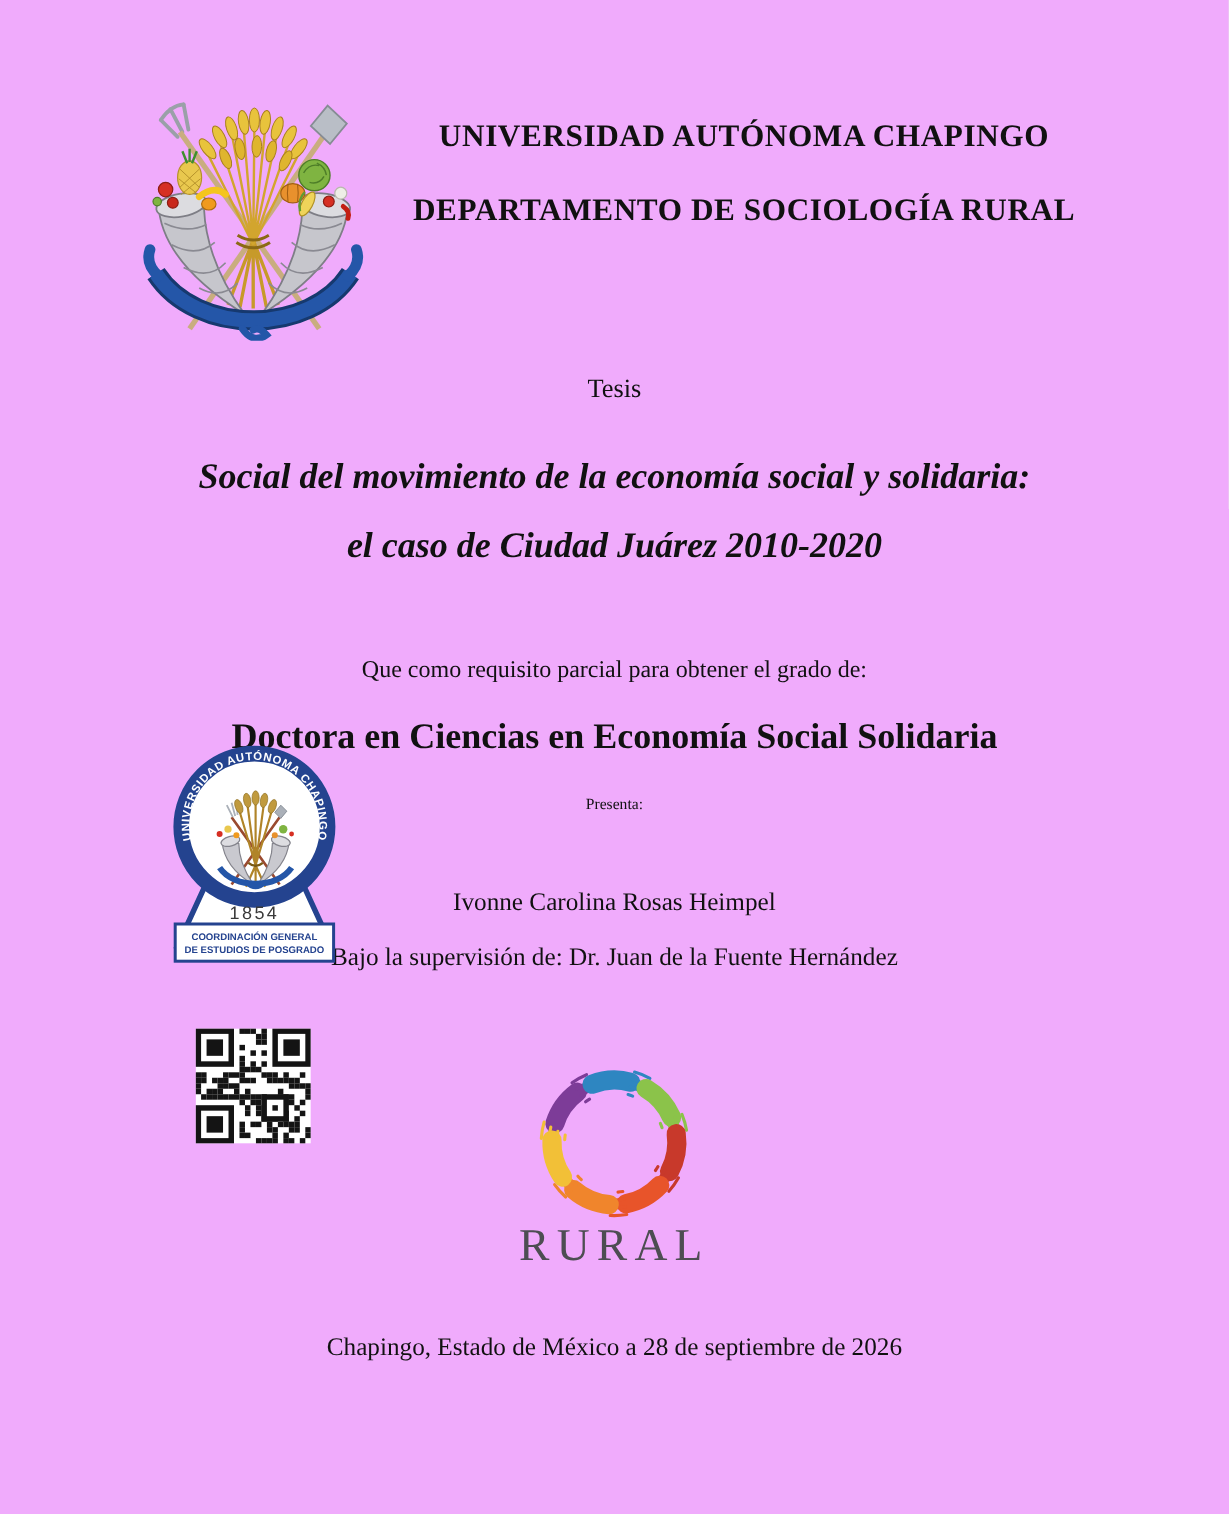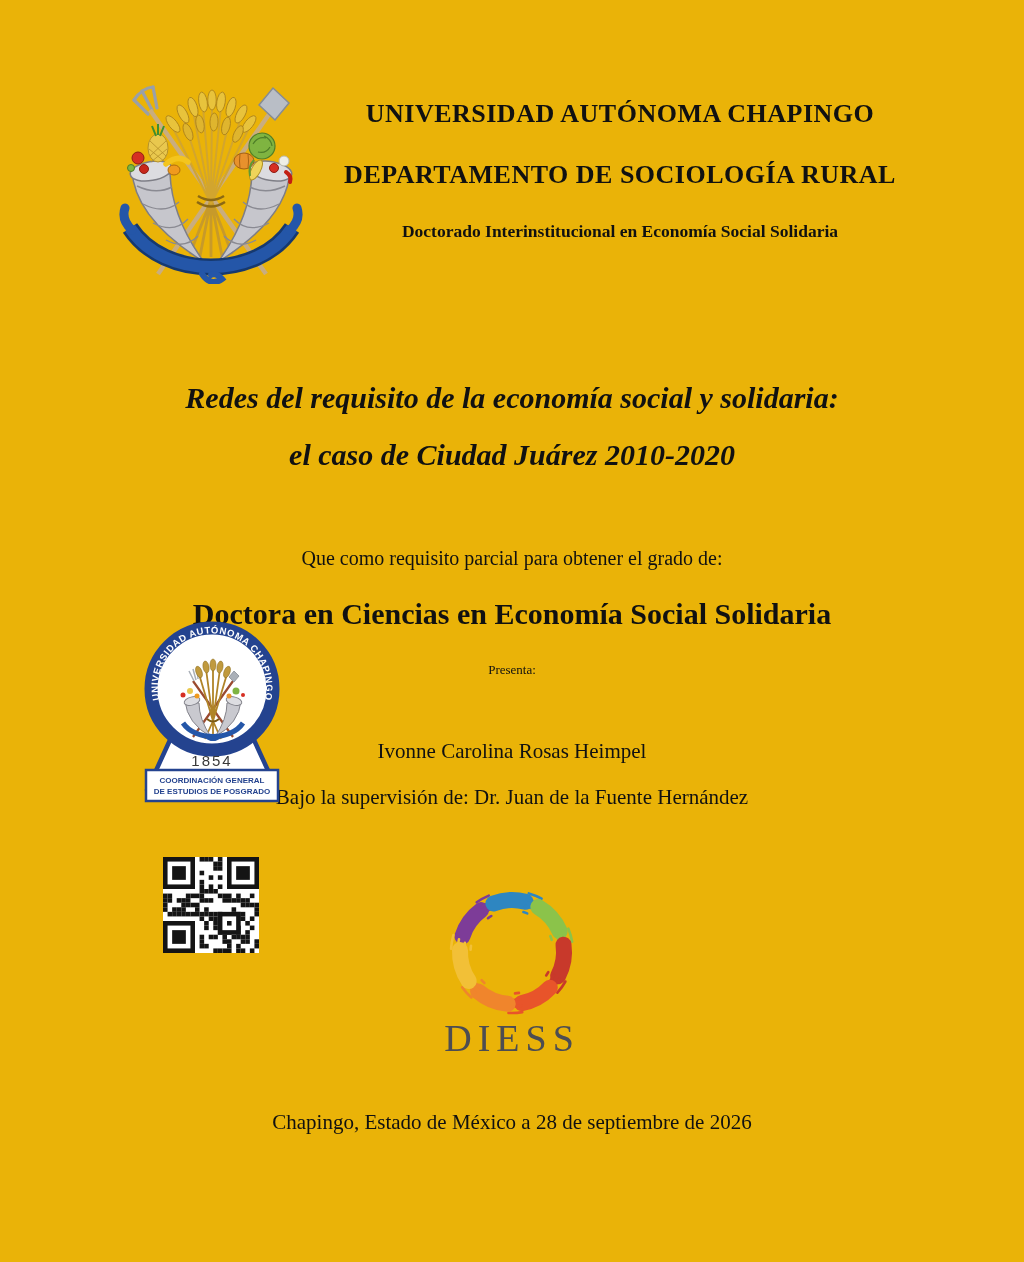--- a/index.html
+++ b/index.html
@@ -6,21 +6,21 @@
   :root{
     --seal-blue:#24438F;
     --stamp-color:#1e3c87;
     --ink:#111111;
   }
   html,body{margin:0;padding:0;background:#e8e8e8;}
   .page{
     position:relative;
     width:1024px;height:1262px;
     margin:0 auto;
-    background:#eab308;
+    background:#f0abfc;
     font-family:"Liberation Serif", serif;
     color:var(--ink);
     overflow:hidden;
   }
   .abs{position:absolute;}
   .ctr{left:0;width:1024px;text-align:center;}
   .hdr{left:270px;width:700px;text-align:center;font-weight:bold;line-height:1.05;}
   .u-name{top:100px;font-size:26px;letter-spacing:0.5px;}
   .dept{top:161px;font-size:26px;letter-spacing:0.5px;}
   .program{top:222px;font-size:17.5px;}
@@ -130,23 +130,23 @@
       <path d="M 14 144 C 48 196 142 196 176 144" stroke="#16396f" stroke-width="17" fill="none"></path>
       <path d="M 14 144 C 48 196 142 196 176 144" stroke="#2456a8" stroke-width="12" fill="none"></path>
       <path d="M 16 146 Q 5 136 9 124" stroke="#2456a8" stroke-width="9" fill="none" stroke-linecap="round"></path>
       <path d="M 174 146 Q 185 136 181 124" stroke="#2456a8" stroke-width="9" fill="none" stroke-linecap="round"></path>
       <path d="M 86 190 Q 95 203 106 195 Q 100 188 95 191" stroke="#2456a8" stroke-width="6" fill="none" stroke-linecap="round"></path>
     </g>
   </svg>
 
   <div class="abs hdr u-name">UNIVERSIDAD AUTÓNOMA CHAPINGO</div>
   <div class="abs hdr dept">DEPARTAMENTO DE SOCIOLOGÍA RURAL</div>
-  <div class="abs hdr program">Doctorado Interinstitucional en Economía Social Solidaria</div>
-
-  <div class="abs ctr title-line t1">Redes del requisito de la economía social y solidaria:</div>
+
+  <div class="abs ctr tesis">Tesis</div>
+  <div class="abs ctr title-line t1">Social del movimiento de la economía social y solidaria:</div>
   <div class="abs ctr title-line t2">el caso de Ciudad Juárez 2010-2020</div>
   <div class="abs ctr req">Que como requisito parcial para obtener el grado de:</div>
   <div class="abs ctr degree">Doctora en Ciencias en Economía Social Solidaria</div>
   <div class="abs ctr presenta">Presenta:</div>
   <div class="abs ctr supervision">Bajo la supervisión de: Dr. Juan de la Fuente Hernández</div>
   <div class="abs ctr author">Ivonne Carolina Rosas Heimpel</div>
 
   <svg class="abs seal-svg" width="150" height="200" viewBox="0 0 150 200">
     <path d="M 33 121 L 11 169 L 139 169 L 117 121" fill="#ffffff" stroke="var(--seal-blue)" stroke-width="4.5"></path>
     <circle cx="75" cy="70" r="61" fill="#ffffff" stroke="var(--seal-blue)" stroke-width="13"></circle>
@@ -363,17 +363,17 @@
         <path d="M 43.7 116.7 A 54.5 54.5 0 0 1 36.9 109.4" stroke="#F0852C" stroke-width="2.6" fill="none" stroke-linecap="round"></path>
         <path d="M 48.1 111.8 A 48 48 0 0 1 43.4 107.0" stroke="#F0852C" stroke-width="2.6" fill="none" stroke-linecap="round"></path>
         <path d="M 52.4 107.0 A 41.5 41.5 0 0 1 49.6 104.2" stroke="#F0852C" stroke-width="2.6" fill="none" stroke-linecap="round"></path>
         <path d="M 36.8 105.0 A 52 52 0 0 1 28.0 74.1" stroke="#F2C037" stroke-width="16" fill="none" stroke-linecap="round"></path>
         <path d="M 19.1 72.7 A 61 61 0 0 1 21.4 59.1" stroke="#F2C037" stroke-width="2.6" fill="none" stroke-linecap="round"></path>
         <path d="M 25.6 73.1 A 54.5 54.5 0 0 1 27.0 63.2" stroke="#F2C037" stroke-width="2.6" fill="none" stroke-linecap="round"></path>
         <path d="M 32.1 73.4 A 48 48 0 0 1 32.9 66.8" stroke="#F2C037" stroke-width="2.6" fill="none" stroke-linecap="round"></path>
         <path d="M 38.6 73.8 A 41.5 41.5 0 0 1 39.0 69.8" stroke="#F2C037" stroke-width="2.6" fill="none" stroke-linecap="round"></path>
       </g>
   </svg>
-  <div class="abs ctr diess-word">DIESS</div>
+  <div class="abs ctr diess-word">RURAL</div>
 
   <div class="abs ctr date-line">Chapingo, Estado de México a 28 de septiembre de 2026</div>
 
 </div>
 
 </body></html>

